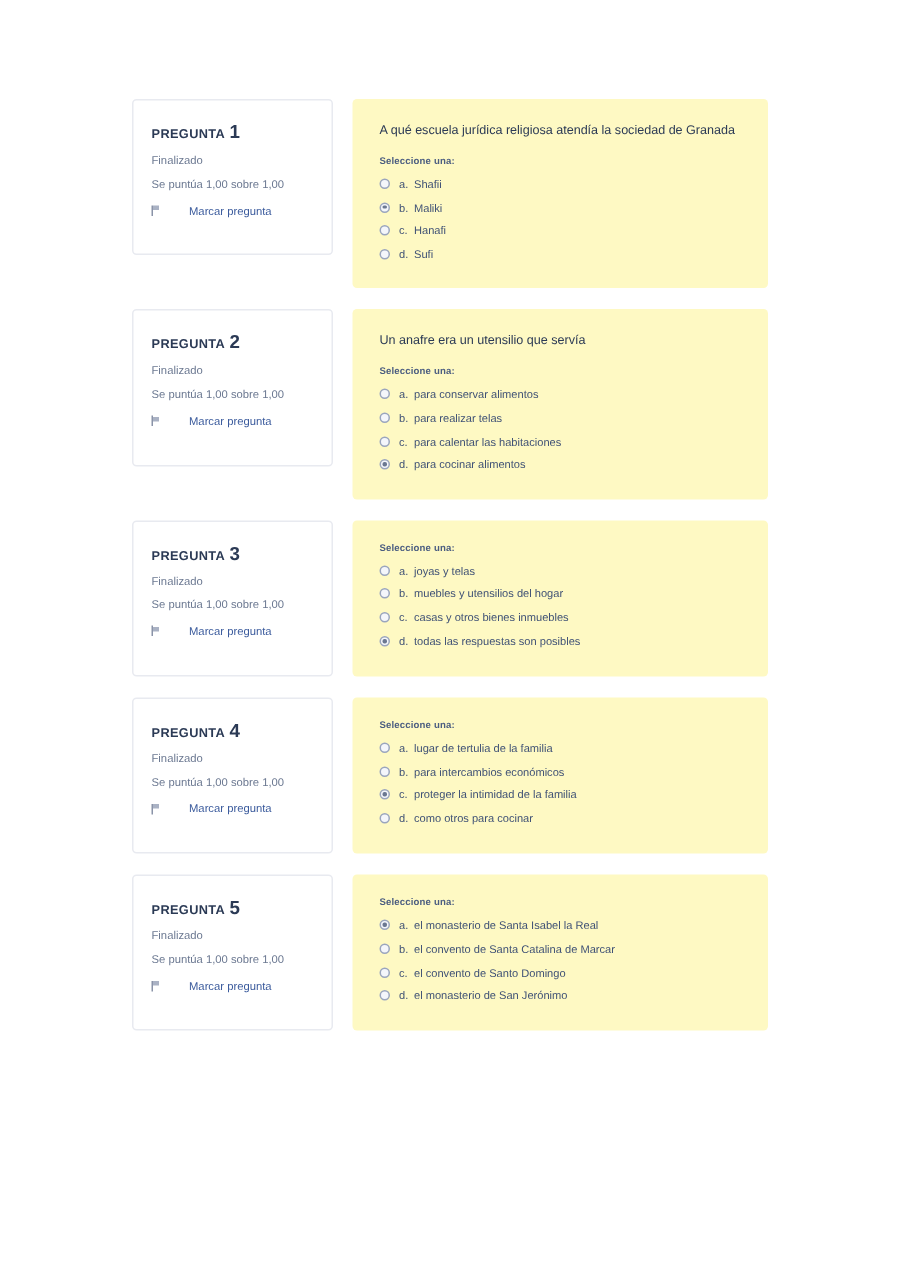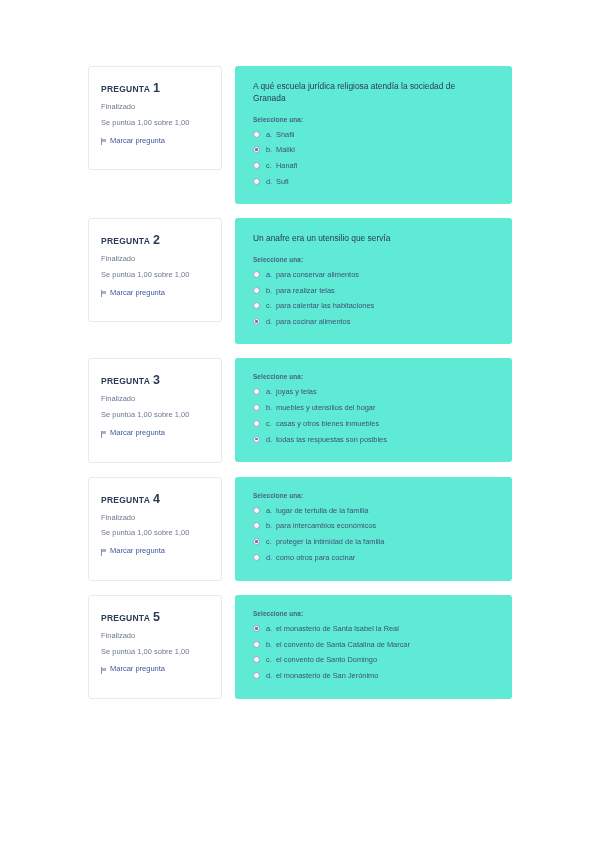--- a/index.html
+++ b/index.html
@@ -69,22 +69,22 @@
 
   .q-grade {
     font-size: 7.5px;
     color: #6b7891;
     margin-bottom: 8px;
     line-height: 1.3;
   }
 
   .q-flag {
     display: flex;
-    align-items: flex-end;
-    gap: 3px;
+    align-items: center;
+    gap: 19px;
     font-size: 7.5px;
     color: #3a5a9c;
     line-height: 1.3;
     cursor: pointer;
   }
   .flag-icon {
     display: inline-block;
     width: 6px;
     height: 7px;
     position: relative;
@@ -102,23 +102,23 @@
     position: absolute;
     left: 1px; top: 0.5px;
     width: 4px; height: 3px;
     background: #aab2c4;
   }
 
   
   .q-body {
     flex: 1 1 auto;
     margin-left: 13px;
-    background: #5eead4;
+    background: #fef9c3;
     border-radius: 3px;
-    padding: 15px 30px 18px 18px;
+    padding: 15px 18px 18px 18px;
     min-height: 104px;
   }
 
   .q-text {
     font-size: 8.4px;
     color: #2b3a55;
     line-height: 1.4;
     margin-bottom: 11px;
   }
 

